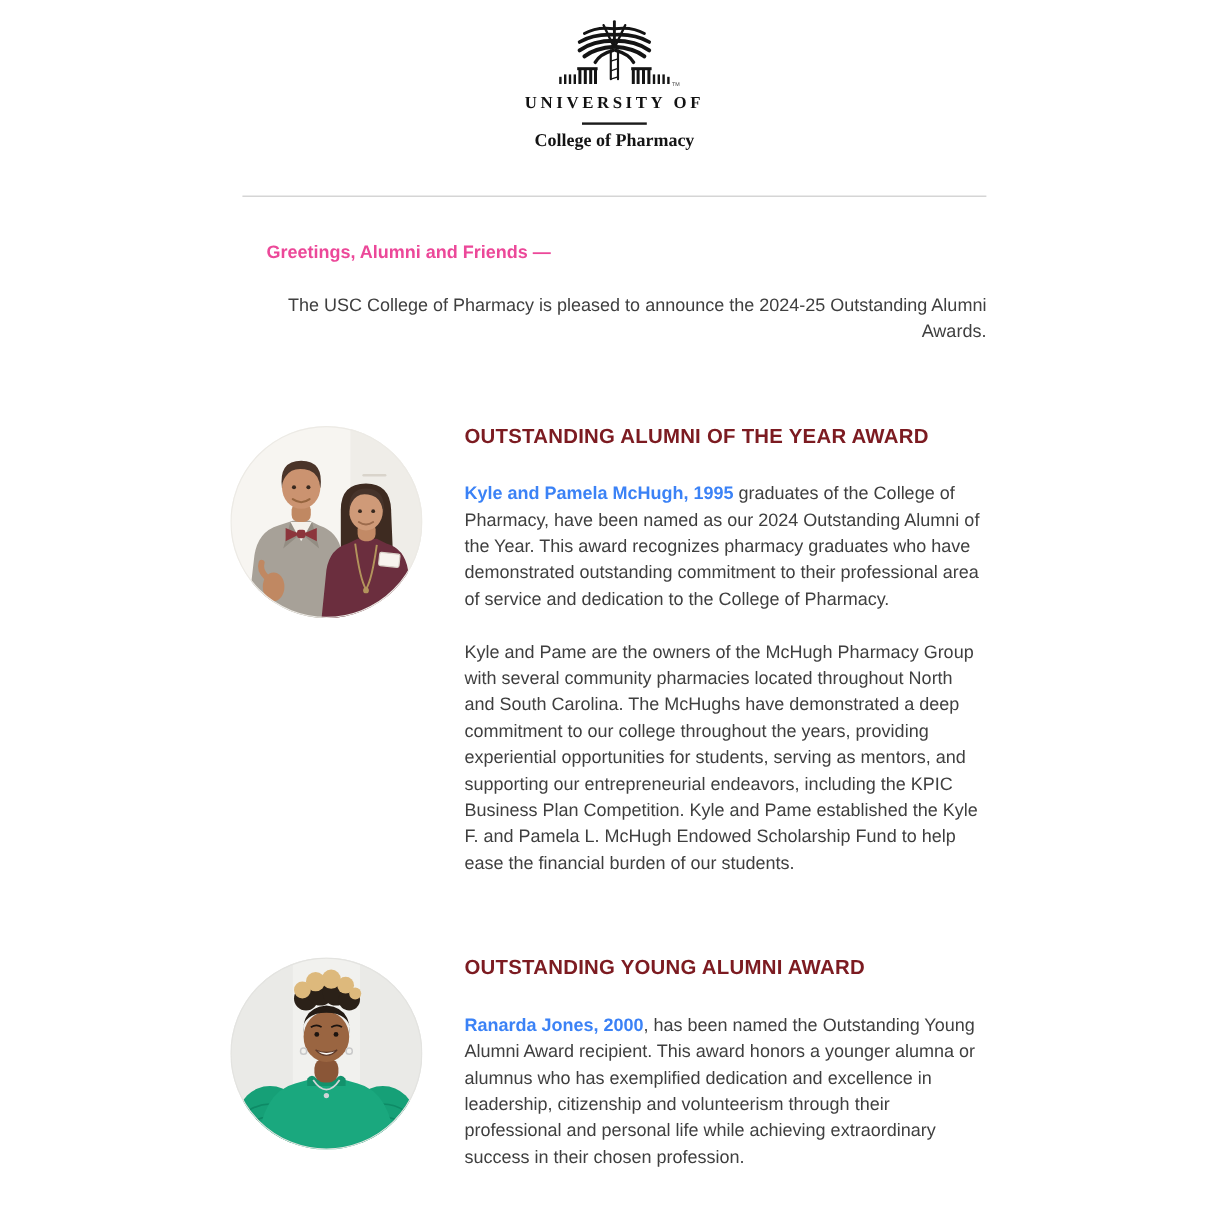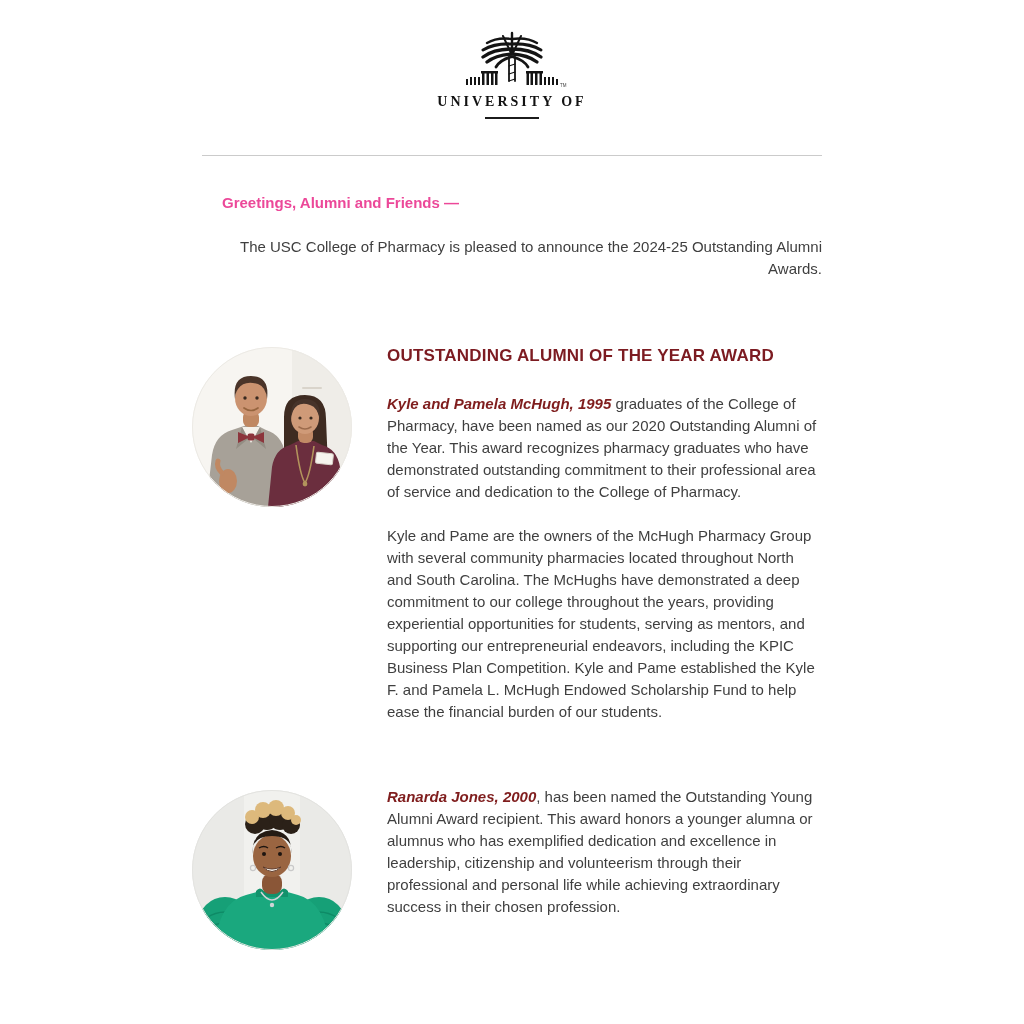--- a/index.html
+++ b/index.html
@@ -2,21 +2,21 @@
 <html><head>
 <meta charset="utf-8">
 <style>
   html, body { margin: 0; padding: 0; }
   body {
     width: 1024px; height: 1024px; overflow: hidden;
     background: #ffffff;
     font-family: "Liberation Sans", "DejaVu Sans", sans-serif;
   }
   .page { width: 1024px; height: 1024px; background: #ffffff; overflow: hidden; }
-  .container { width: 640px; margin: 15px auto; }
+  .container { width: 640px; margin: 0 auto; }
 
   
   .logo-block { padding-top: 14px; text-align: center; }
   .logo-tree { display: block; margin: 0 auto; }
   .logo-uof {
     font-family: "Liberation Serif", "DejaVu Serif", serif;
     font-size: 14px; font-weight: 600; letter-spacing: 3px;
     color: #121212; margin-top: 5px;
   }
   .logo-sc {
@@ -48,21 +48,21 @@
   .award-photo svg { display: block; }
   .award-body { width: 435px; }
   .award-heading {
     margin: 0 0 24px; font-size: 17px; line-height: 26px;
     font-weight: 700; color: #7C1B21; letter-spacing: 0.2px;
   }
   .award-body p {
     margin: 22px 0 0; font-size: 15px; line-height: 22px; color: #3F3F3F;
   }
   .award-body p.first { margin-top: 0; }
-  .award-body strong { font-weight: 700; color: #7f1d1d; font-style: italic; }
+  .award-body strong { font-weight: 700; color: #3b82f6; }
 </style>
 </head>
 <body>
 
 <div class="page">
   <div class="container">
 
     <header class="logo-block">
       <svg class="logo-tree" width="120" height="60" viewBox="0 0 120 60">
         <g stroke="#141414" fill="none" stroke-linecap="round">
@@ -102,20 +102,21 @@
           <rect x="87.5" y="44" width="2.5" height="12"></rect>
           <rect x="92" y="48" width="2" height="8"></rect>
           <rect x="96" y="48" width="2" height="8"></rect>
           <rect x="100" y="48" width="2" height="8"></rect>
           <rect x="104" y="50" width="2" height="6"></rect>
         </g>
         <text x="108" y="58" font-size="4.5" fill="#444">TM</text>
       </svg>
       <div class="logo-uof">UNIVERSITY OF</div>
       <div class="logo-rule"></div>
+      <div class="logo-college">College of Pharmacy</div>
     </header>
 
     <hr class="divider">
 
     <section>
       <p class="greeting">Greetings, Alumni and Friends —</p>
       <p class="intro-text">The USC College of Pharmacy is pleased to announce the 2024-25 Outstanding Alumni Awards.</p>
     </section>
 
     <section class="award">
@@ -164,21 +165,21 @@
             <path d="M107,80 Q113,84 119,80" stroke="#9c6b4c" stroke-width="1.6" fill="none" stroke-linecap="round"></path>
             <path d="M104,98 Q108,128 113,136 Q118,128 122,99" stroke="#b3945c" stroke-width="1.6" fill="none"></path>
             <circle cx="113" cy="137" r="2.4" fill="#b3945c"></circle>
             <rect x="124" y="106" width="17" height="11" rx="1.5" fill="#f7f4ee" stroke="#d8d2c8" transform="rotate(6 132 111)"></rect>
           </g>
           <circle cx="80" cy="80" r="79.5" fill="none" stroke="#eceae5"></circle>
         </svg>
       </div>
       <div class="award-body">
         <h2 class="award-heading">OUTSTANDING ALUMNI OF THE YEAR AWARD</h2>
-        <p class="first"><strong>Kyle and Pamela McHugh, 1995</strong><span> graduates of the College of Pharmacy, have been named as our 2020 Outstanding Alumni of the Year. This award recognizes pharmacy graduates who have demonstrated outstanding commitment to their professional area of service and dedication to the College of Pharmacy.</span></p>
+        <p class="first"><strong>Kyle and Pamela McHugh, 1995</strong><span> graduates of the College of Pharmacy, have been named as our 2024 Outstanding Alumni of the Year. This award recognizes pharmacy graduates who have demonstrated outstanding commitment to their professional area of service and dedication to the College of Pharmacy.</span></p>
         <p><span>Kyle and Pame are the owners of the McHugh Pharmacy Group with several community pharmacies located throughout North and South Carolina. The McHughs have demonstrated a deep commitment to our college throughout the years, providing experiential opportunities for students, serving as mentors, and supporting our entrepreneurial endeavors, including the KPIC Business Plan Competition. Kyle and Pame established the Kyle F. and Pamela L. McHugh Endowed Scholarship Fund to help ease the financial burden of our students.</span></p>
       </div>
     </section>
 
     <section class="award">
       <div class="award-photo">
         <svg width="160" height="160" viewBox="0 0 160 160">
           <defs>
               <clipPath id="clipB">
                 <circle cx="80" cy="80" r="80"></circle>
@@ -220,18 +221,19 @@
             <path d="M67,58 q5,-3 9,0" stroke="#1d1510" stroke-width="1.4" fill="none"></path>
             <path d="M84,58 q5,-3 9,0" stroke="#1d1510" stroke-width="1.4" fill="none"></path>
             <path d="M71,77 Q80,86 89,77 Q80,81 71,77 Z" fill="#fdfbf7" stroke="#5e3a2a" stroke-width="1"></path>
             <path d="M69,102 Q80,118 91,102" stroke="#cfd4d6" stroke-width="1.5" fill="none"></path>
             <circle cx="80" cy="115" r="2.2" fill="#cfd4d6"></circle>
           </g>
           <circle cx="80" cy="80" r="79.5" fill="none" stroke="#e3e3e0"></circle>
         </svg>
       </div>
       <div class="award-body">
+        <h2 class="award-heading">OUTSTANDING YOUNG ALUMNI AWARD</h2>
         <p class="first"><strong>Ranarda Jones, 2000</strong><span>, has been named the Outstanding Young Alumni Award recipient. This award honors a younger alumna or alumnus who has exemplified dedication and excellence in leadership, citizenship and volunteerism through their professional and personal life while achieving extraordinary success in their chosen profession.</span></p>
       </div>
     </section>
 
   </div>
 </div>
 
 </body></html>

